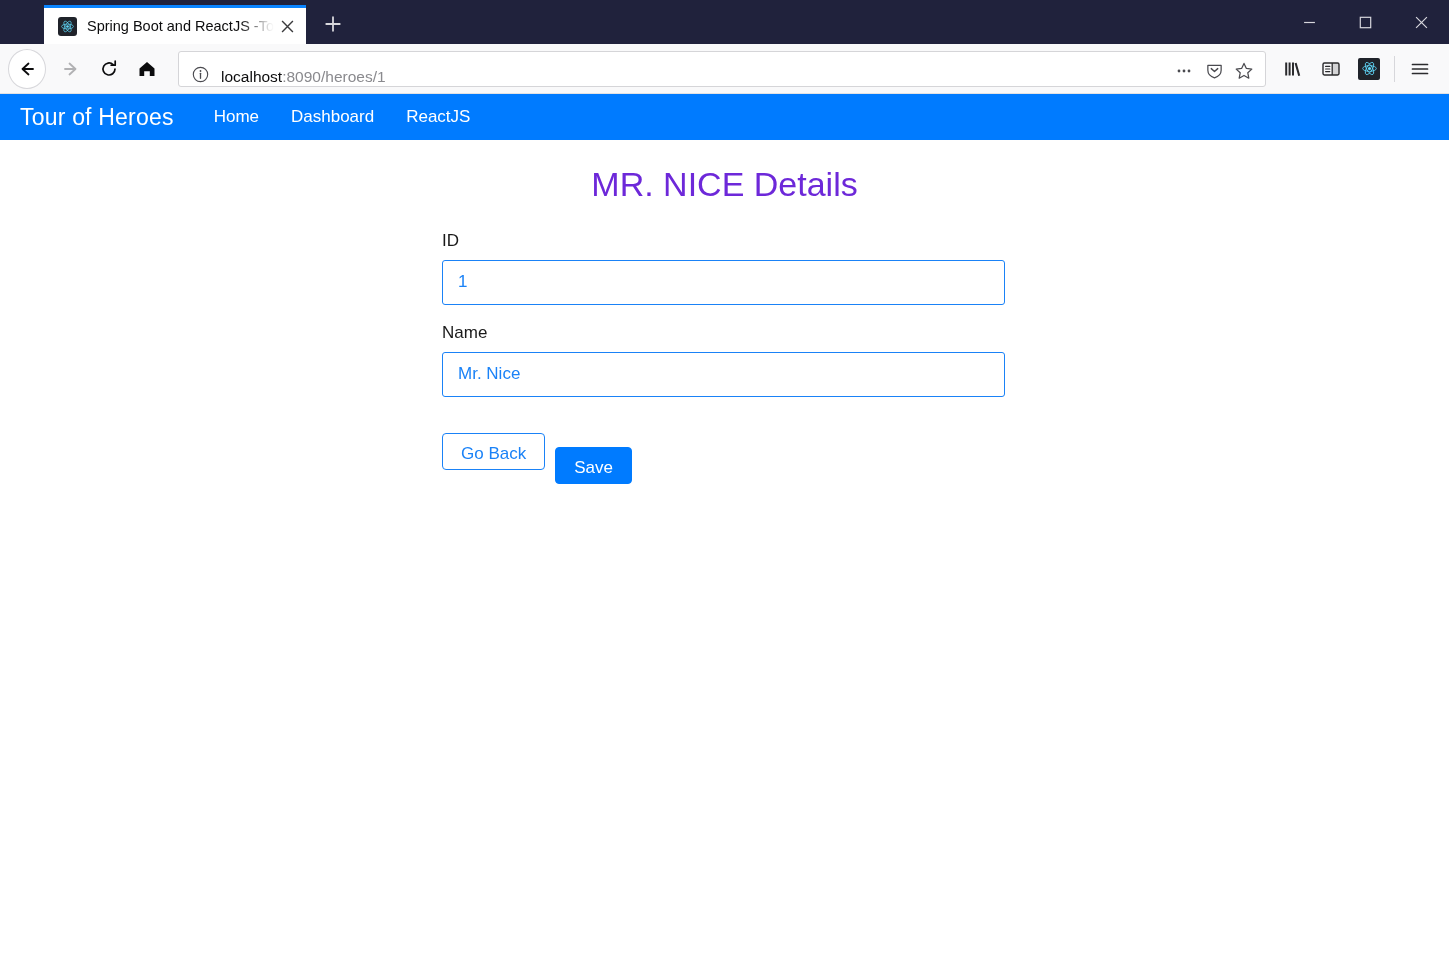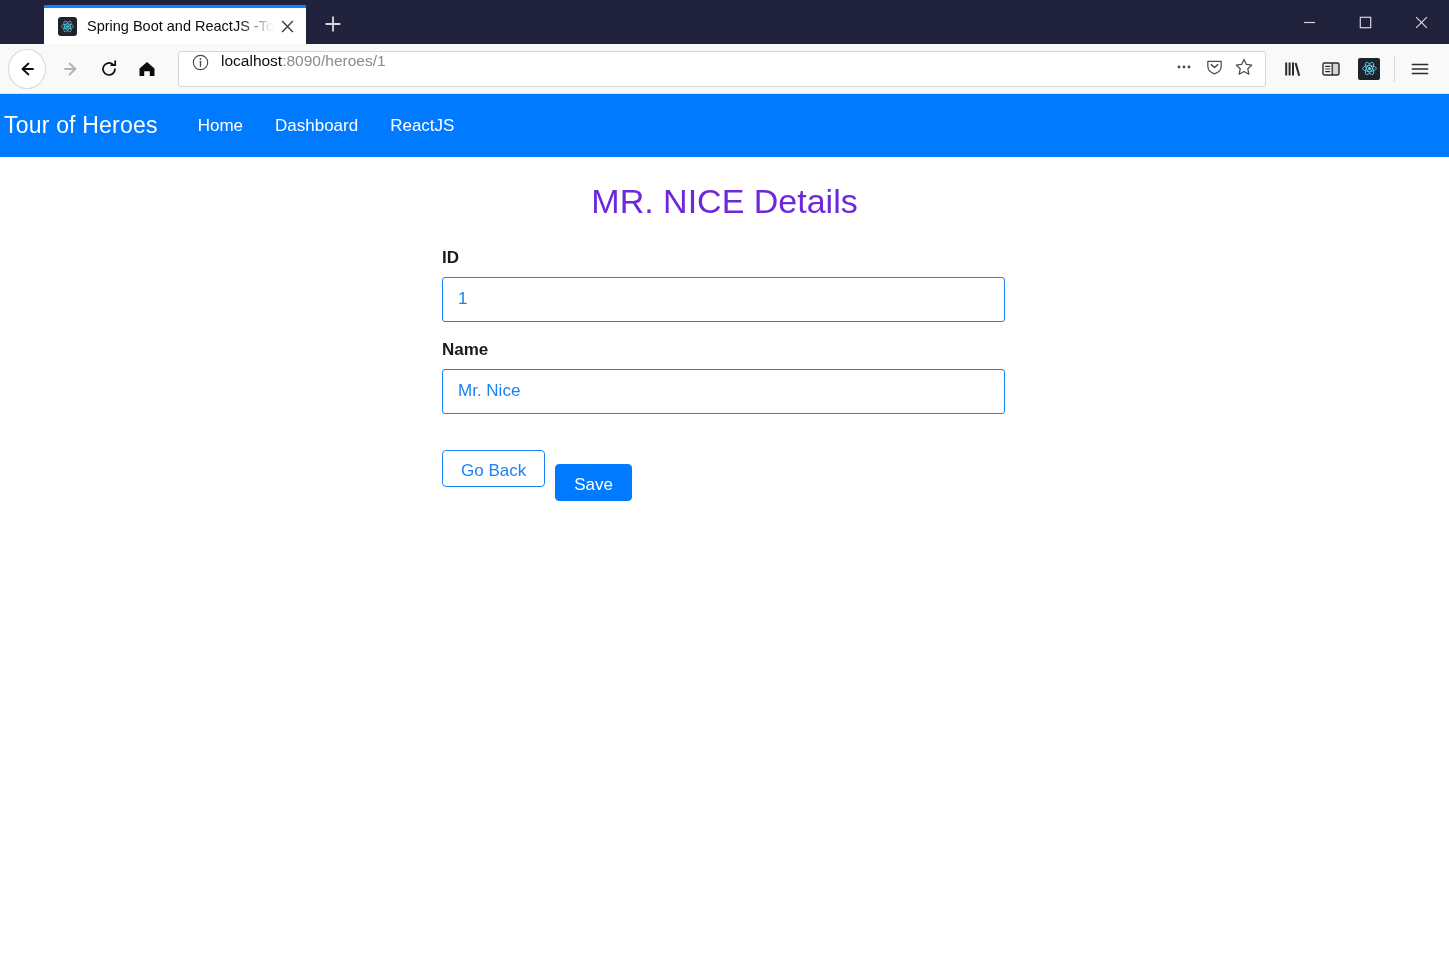--- a/index.html
+++ b/index.html
@@ -108,21 +108,21 @@
   .navbtn svg { display: block; }
 
   .urlbar {
     flex: 1 1 auto;
     height: 36px;
     margin: 0 8px 0 12px;
     background: #ffffff;
     border: 1px solid #d5d5d8;
     border-radius: 3px;
     display: flex;
-    align-items: flex-start;
+    align-items: flex-end;
     padding: 0 6px 0 10px;
   }
   .url-identity {
     width: 22px; height: 22px;
     display: flex; align-items: center; justify-content: center;
     margin-right: 10px;
     flex: 0 0 22px;
     color: #4a4a4f;
   }
   .url-text {
@@ -163,25 +163,25 @@
   }
 
   
   .viewport {
     flex: 1 1 auto;
     background: #ffffff;
     overflow: hidden;
   }
 
   .app-navbar {
-    height: 63px;
+    height: 46px;
     background: #007bff;
     display: flex;
     align-items: center;
-    padding: 0 4px;
+    padding: 0 20px;
     text-align: center;
   }
   .brand {
     font-size: 23px;
     color: #ffffff;
     letter-spacing: 0.2px;
     margin-right: 32px;
     cursor: pointer;
     text-decoration: none;
   }
@@ -213,21 +213,20 @@
     width: 563px;
     margin: 0 auto;
     margin-left: 442px;
   }
   .form-group { margin-bottom: 18px; }
   .form-label {
     display: block;
     font-size: 17px;
     color: #1a1a1a;
     margin-bottom: 9px;
-    font-weight: bold;
   }
   .form-control {
     display: block;
     width: 563px;
     height: 45px;
     border: 1px solid #1a82f7;
     border-radius: 3px;
     background: #ffffff;
     color: #1a82f7;
     font-size: 17px;

